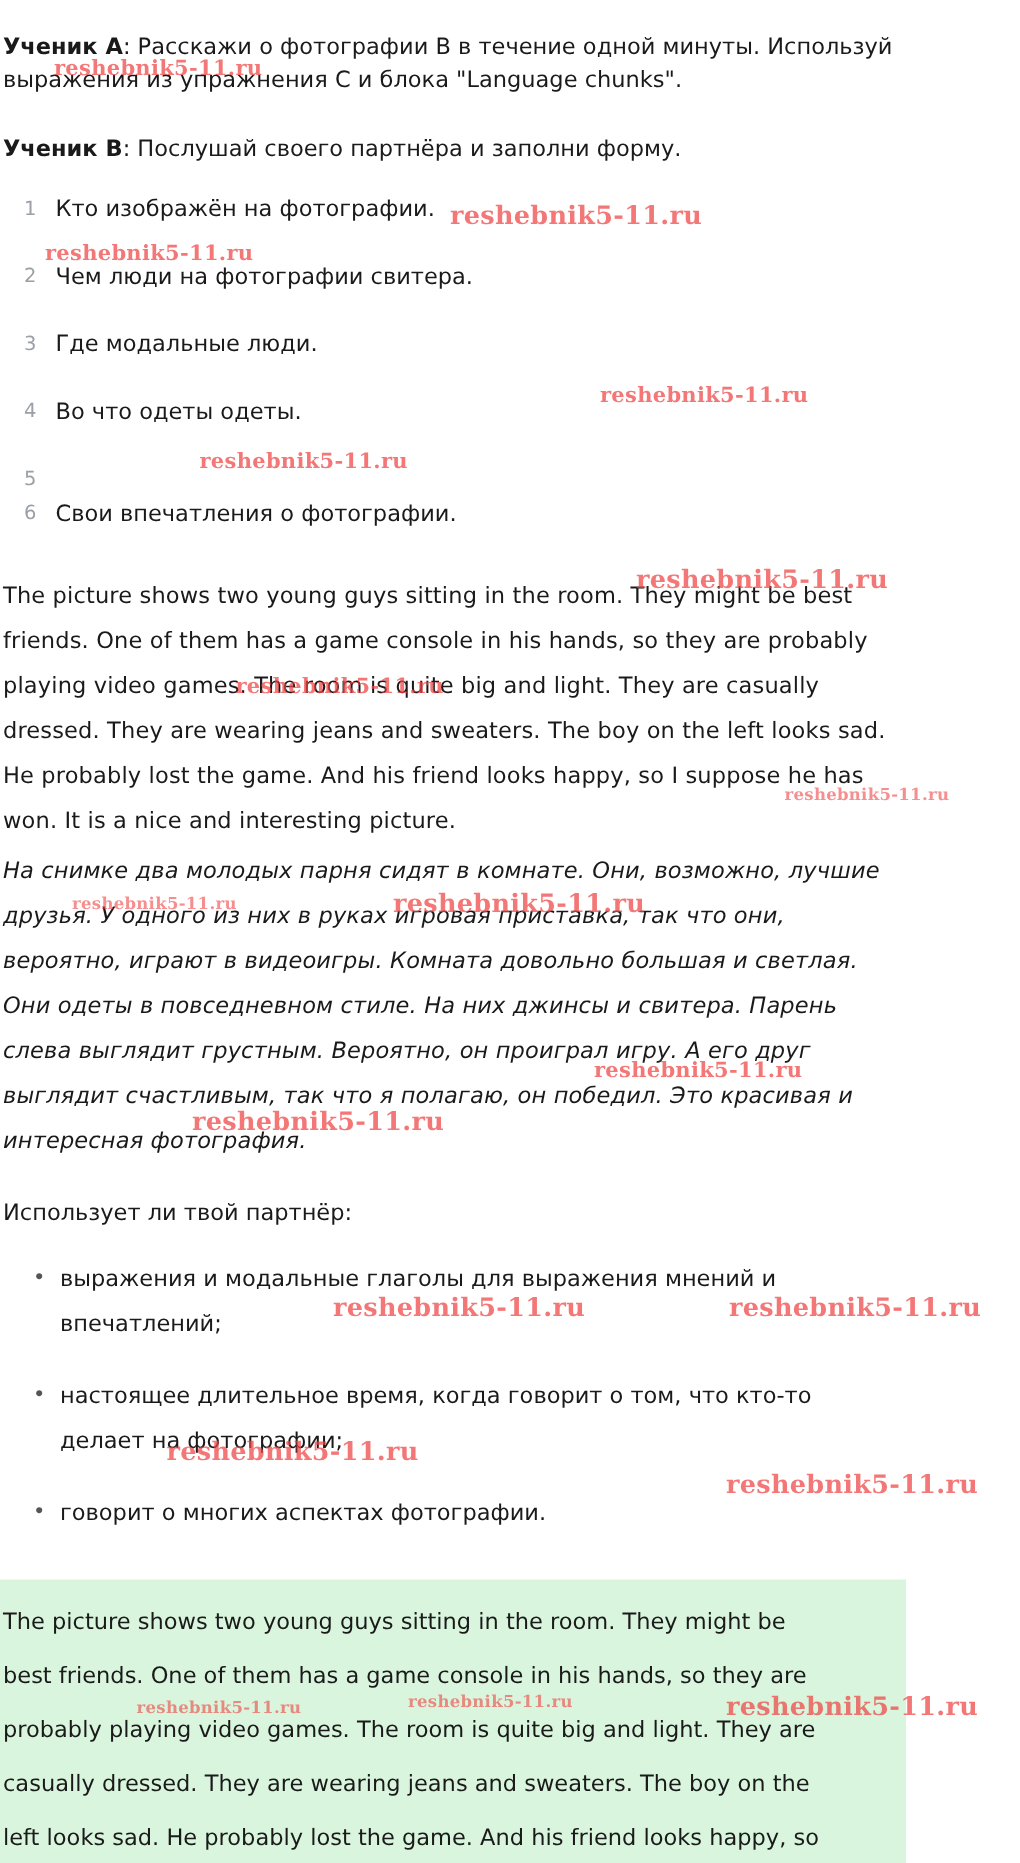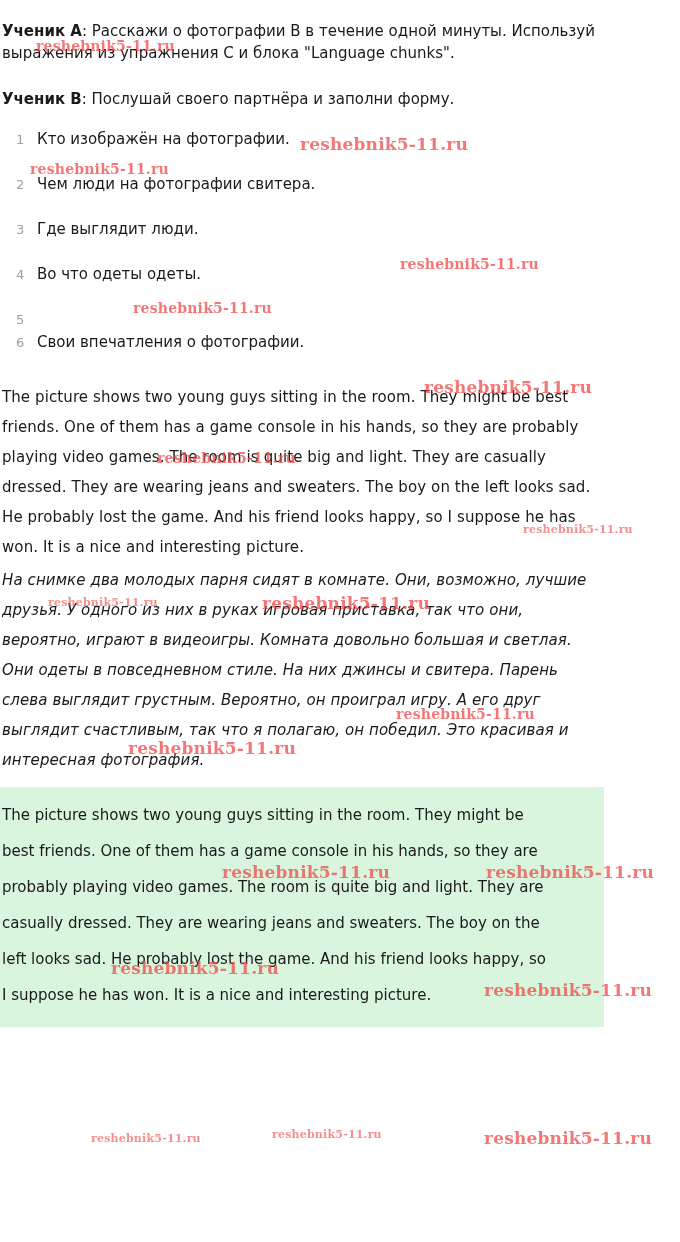--- a/index.html
+++ b/index.html
@@ -146,40 +146,46 @@
       <li>
         <span class="num">1</span>
         <span>Кто изображён на фотографии.</span>
       </li>
       <li>
         <span class="num">2</span>
         <span>Чем люди на фотографии свитера.</span>
       </li>
       <li>
         <span class="num">3</span>
-        <span>Где выглядит люди.</span>
+        <span>Где модальные люди.</span>
       </li>
       <li>
         <span class="num">4</span>
         <span>Во что одеты одеты.</span>
       </li>
       <li>
         <span class="num">5</span>
       </li>
       <li>
         <span class="num">6</span>
         <span>Свои впечатления о фотографии.</span>
       </li>
     </ol>
 
     <p class="flow">The picture shows two young guys sitting in the room. They might be best friends. One of them has a game console in his hands, so they are probably playing video games. The room is quite big and light. They are casually dressed. They are wearing jeans and sweaters. The boy on the left looks sad. He probably lost the game. And his friend looks happy, so I suppose he has won. It is a nice and interesting picture.</p>
 
     <p class="flow ru">На снимке два молодых парня сидят в комнате. Они, возможно, лучшие друзья. У одного из них в руках игровая приставка, так что они, вероятно, играют в видеоигры. Комната довольно большая и светлая. Они одеты в повседневном стиле. На них джинсы и свитера. Парень слева выглядит грустным. Вероятно, он проиграл игру. А его друг выглядит счастливым, так что я полагаю, он победил. Это красивая и интересная фотография.</p>
 
-
+    <p class="lead">Использует ли твой партнёр:</p>
+
+    <ul class="bullets">
+      <li>выражения и модальные глаголы для выражения мнений и впечатлений;</li>
+      <li>настоящее длительное время, когда говорит о том, что кто-то делает на фотографии;</li>
+      <li>говорит о многих аспектах фотографии.</li>
+    </ul>
 
   </div>
 
   <div class="answer" style="background: rgb(217, 245, 221);">The picture shows two young guys sitting in the room. They might be best friends. One of them has a game console in his hands, so they are probably playing video games. The room is quite big and light. They are casually dressed. They are wearing jeans and sweaters. The boy on the left looks sad. He probably lost the game. And his friend looks happy, so I suppose he has won. It is a nice and interesting picture.</div>
 
   <div class="wm-layer">
       <div class="wm mid" style="left: 36px; top: 38px;">reshebnik5-11.ru</div>
       <div class="wm big" style="left: 300px; top: 134px;">reshebnik5-11.ru</div>
       <div class="wm mid" style="left: 30px; top: 161px;">reshebnik5-11.ru</div>
       <div class="wm mid" style="left: 400px; top: 256px;">reshebnik5-11.ru</div>

